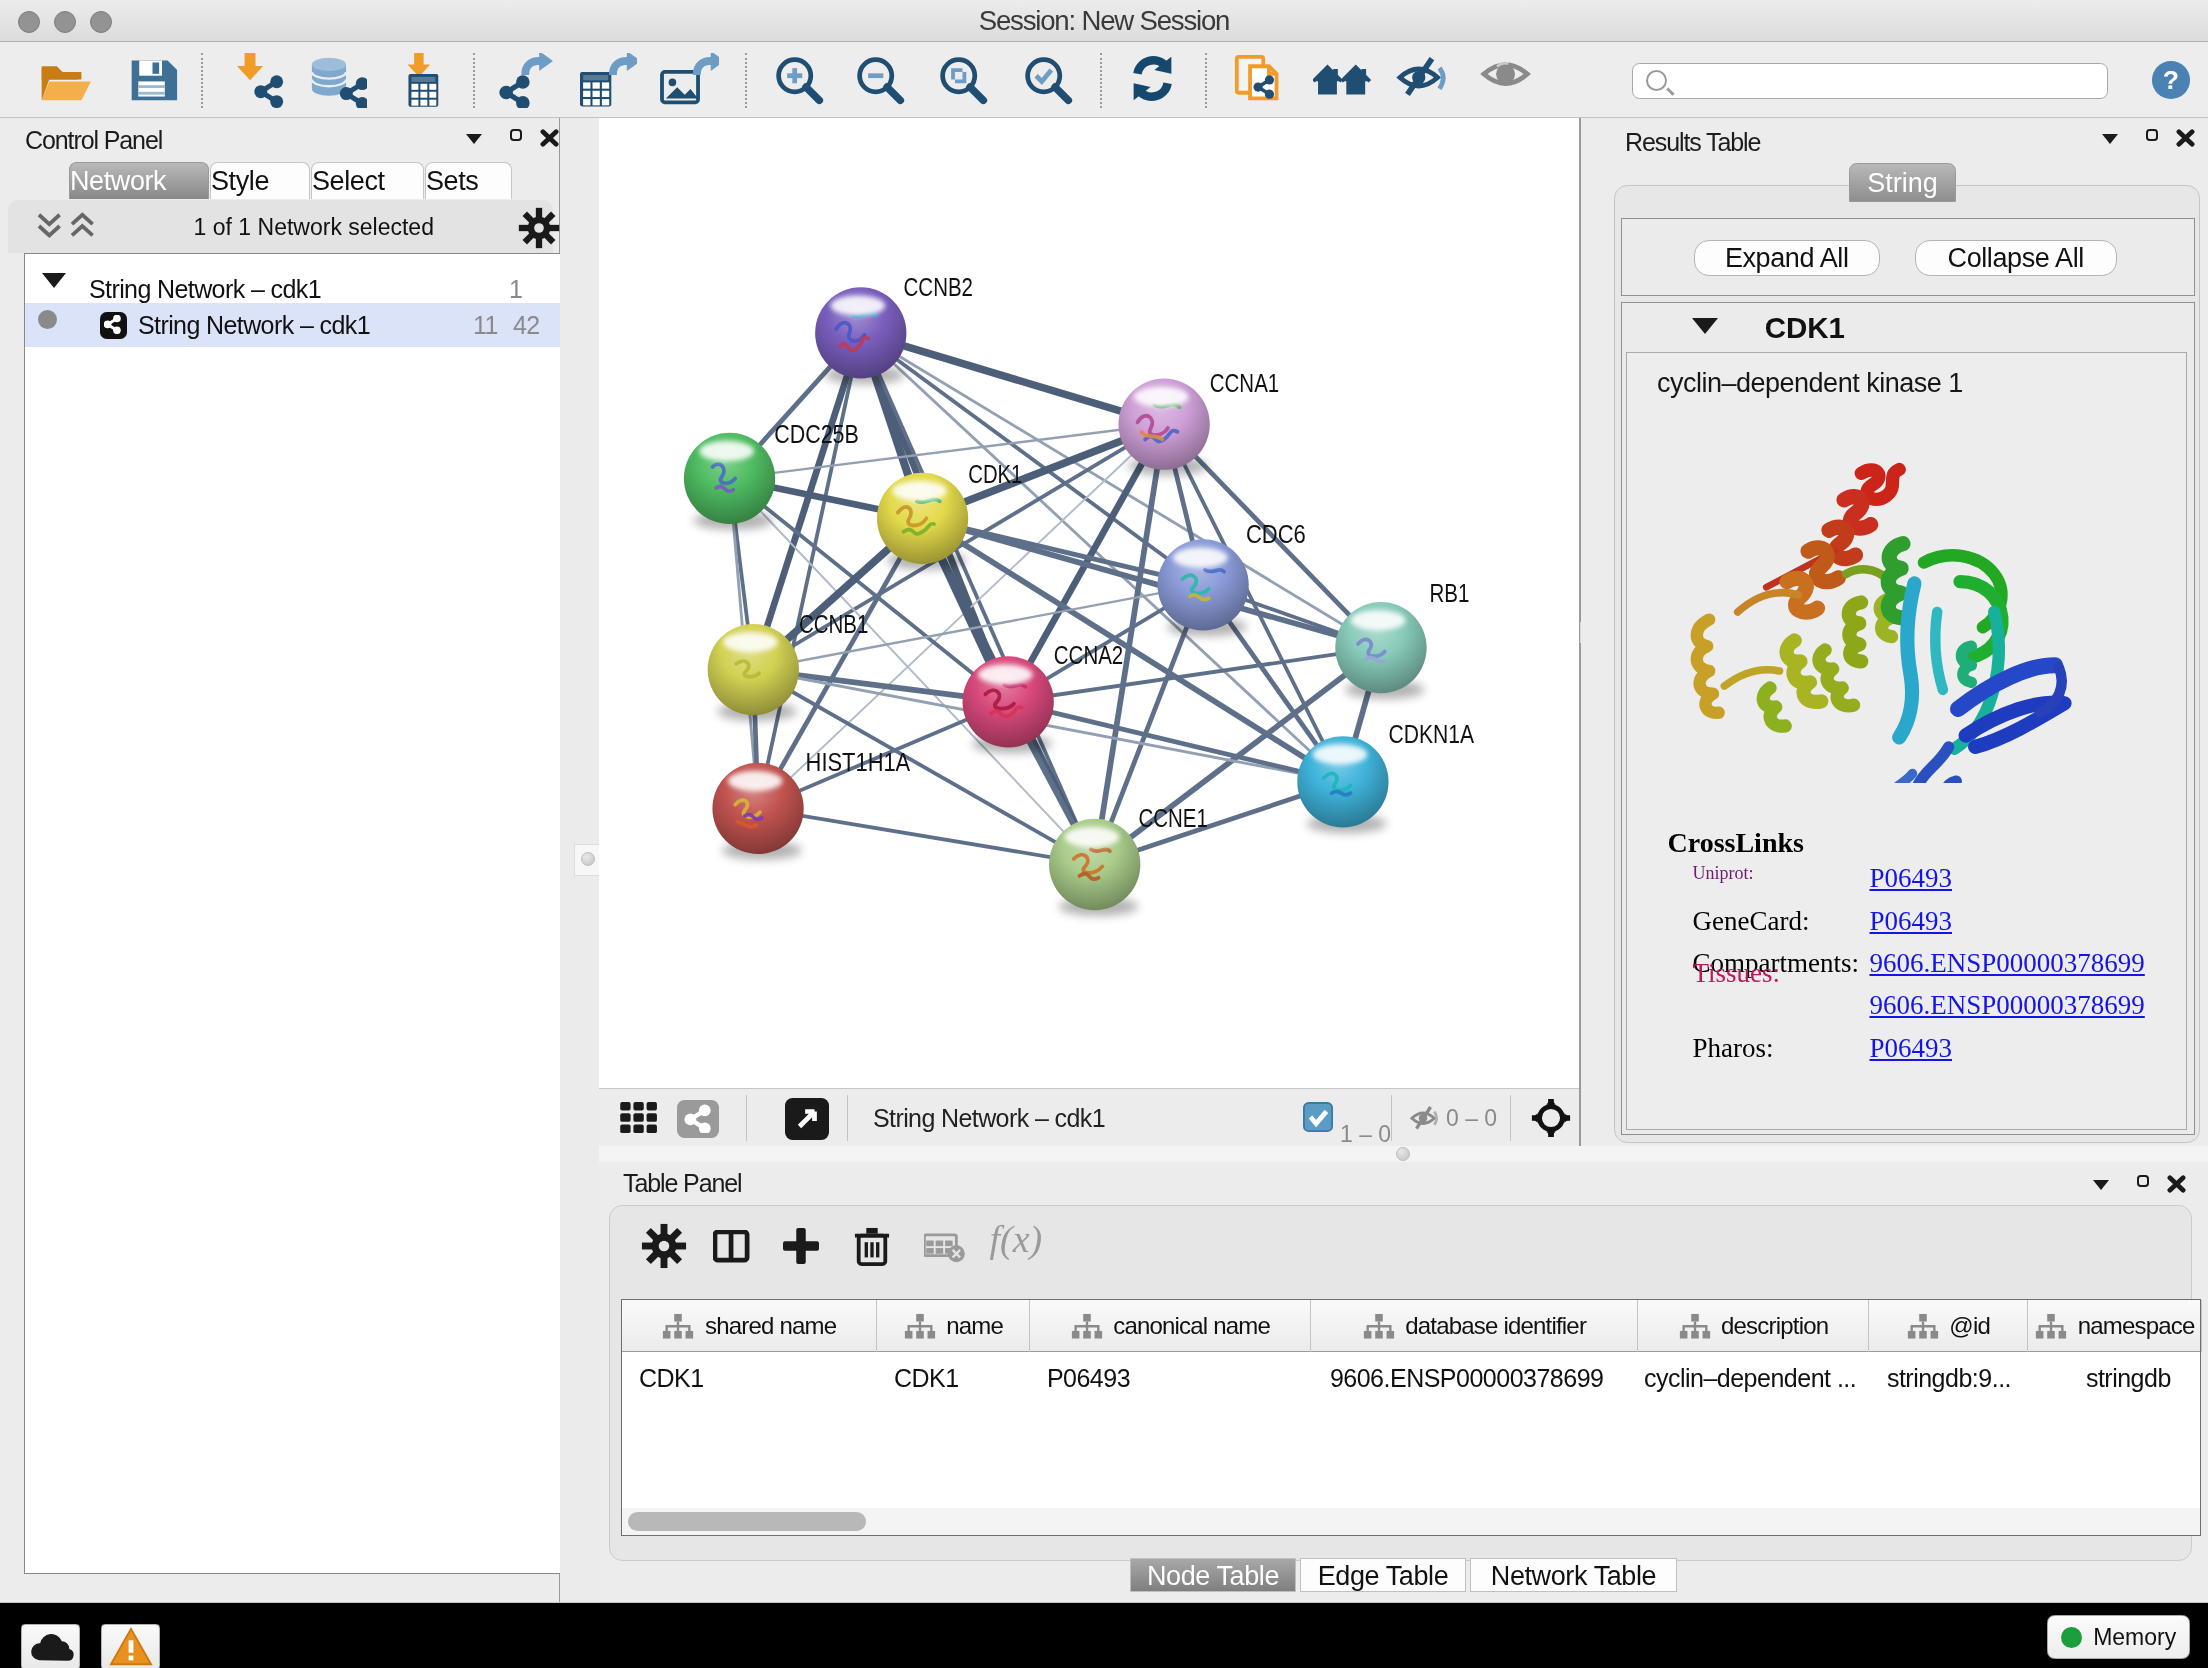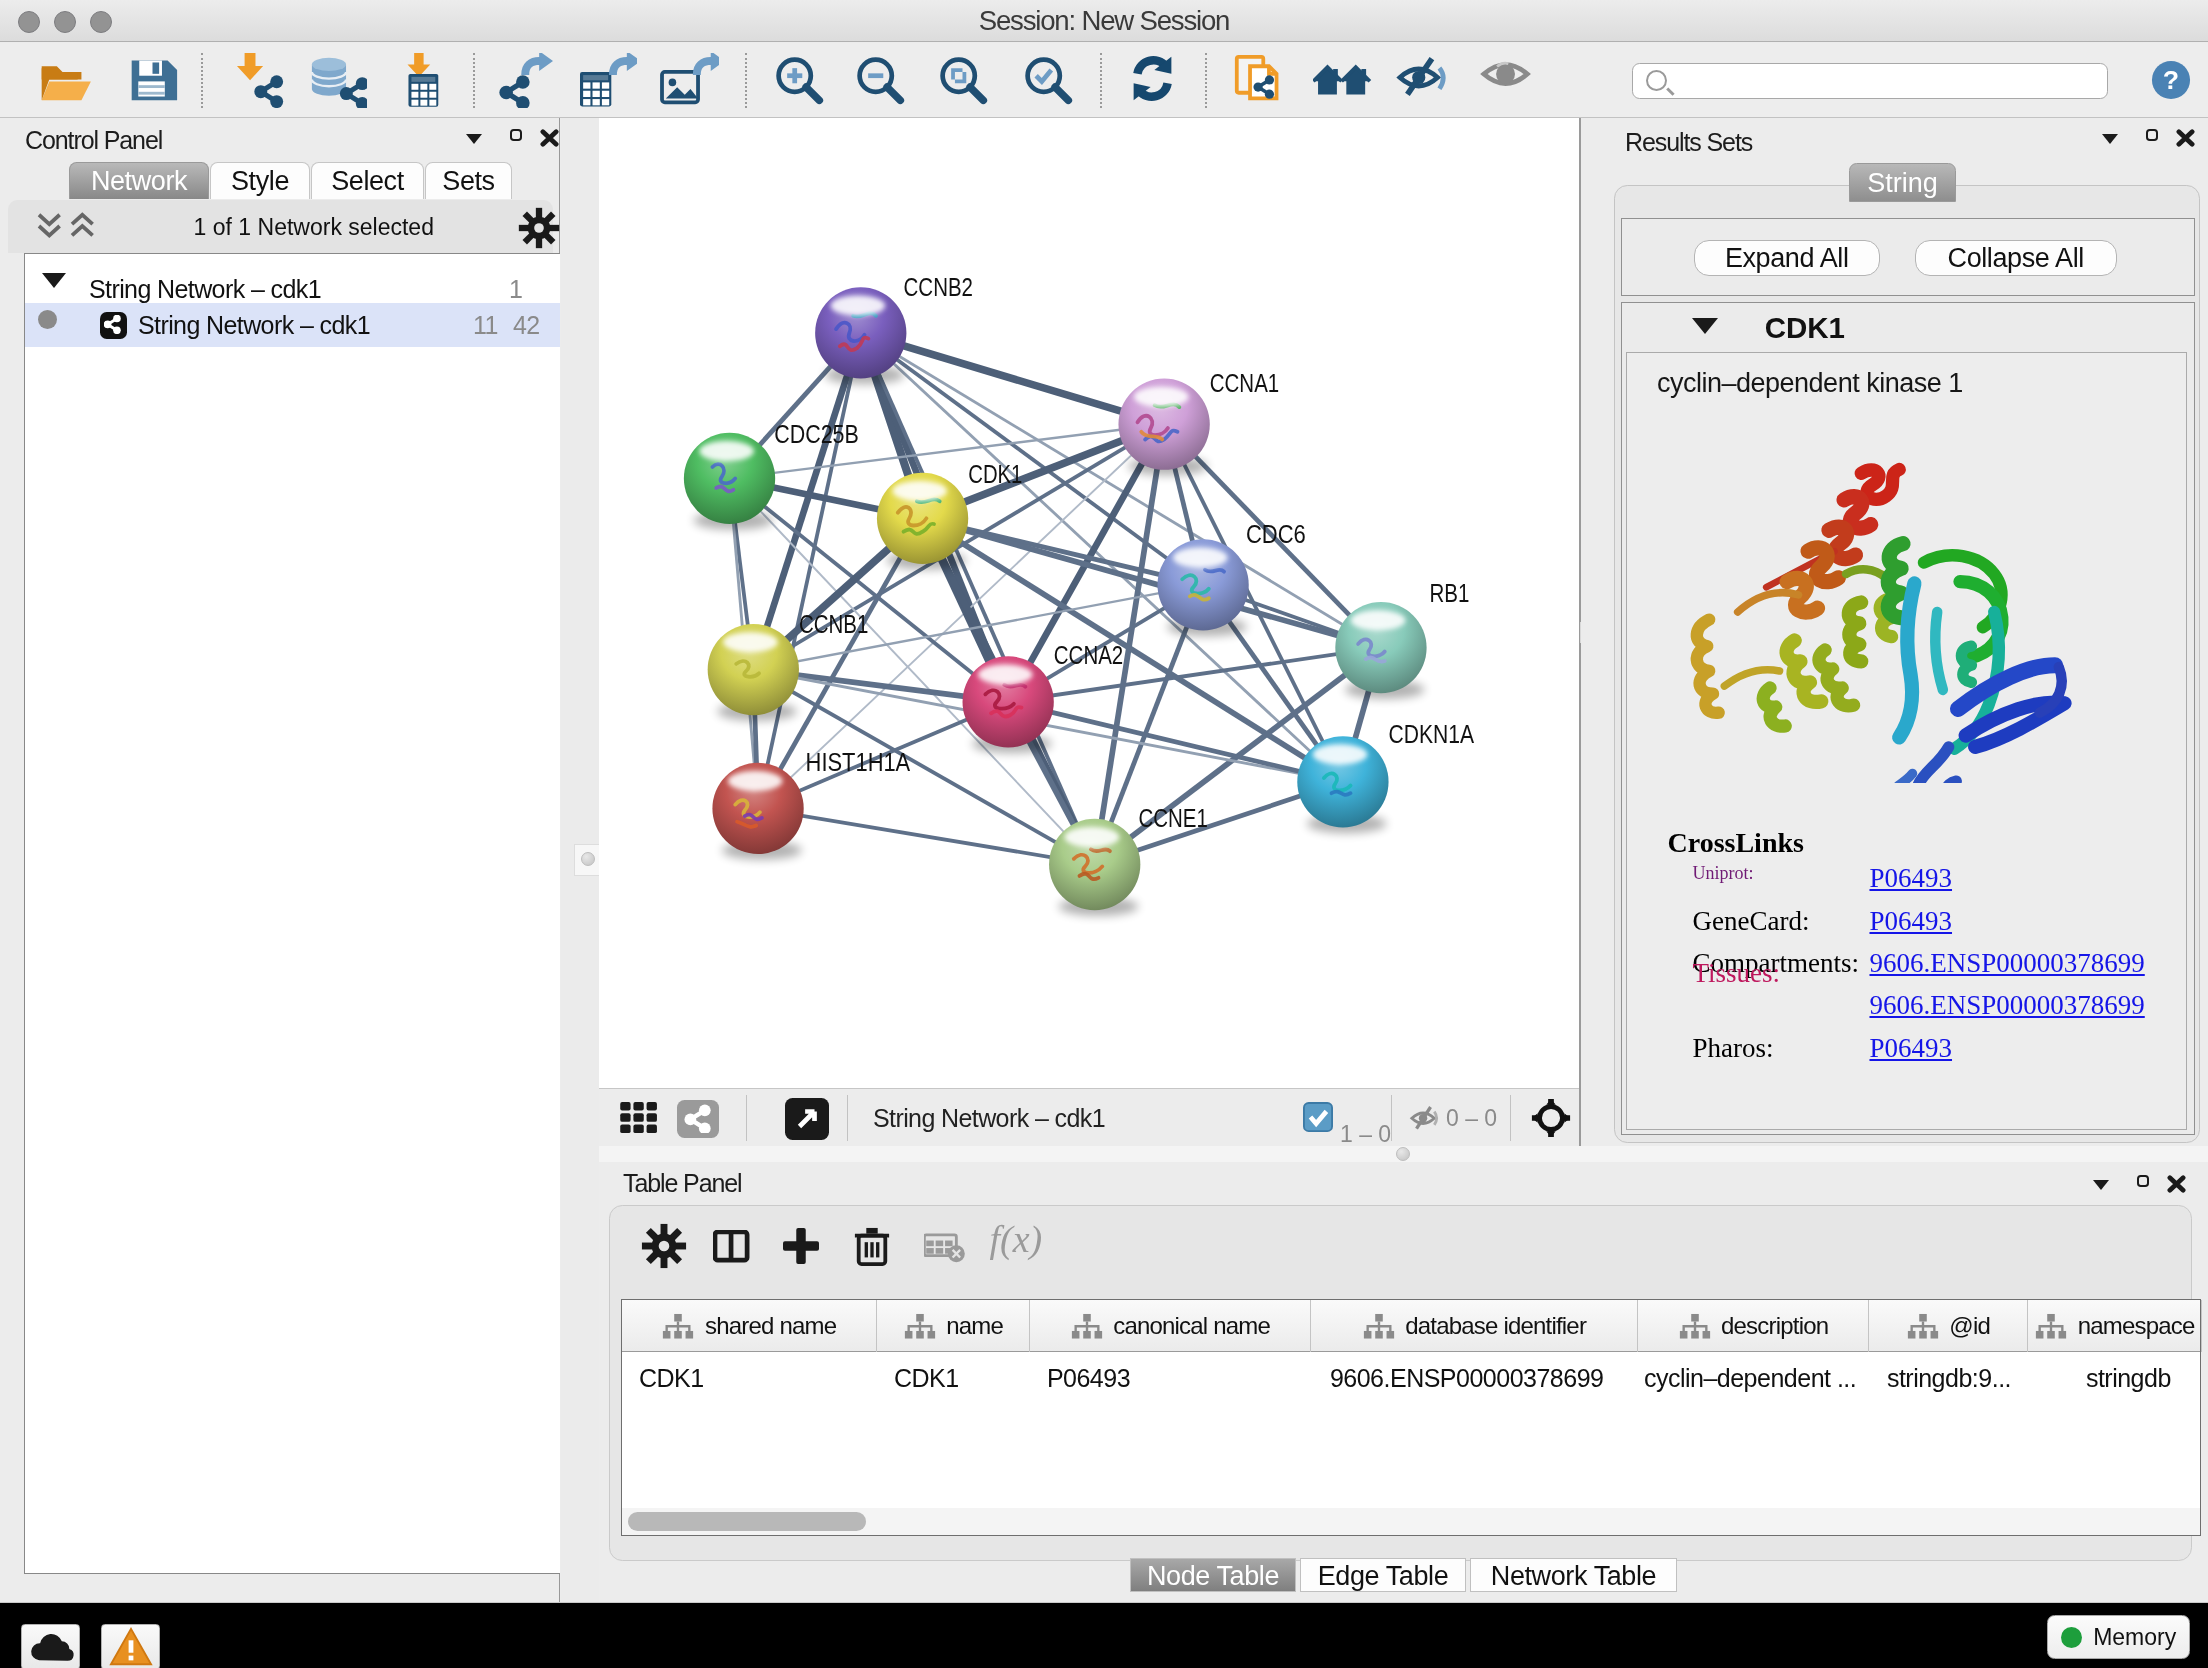--- a/index.html
+++ b/index.html
@@ -16,21 +16,21 @@
 .ticon { position:absolute; top:9.5px; }
 #searchbox { position:absolute; left:1632px; top:20px; width:476px; height:36px; background:#fff;
   border:1.9px solid #a8a8a8; border-radius:7.6px; }
 #searchbox .mag { position:absolute; left:13.3px; top:5.7px; width:21px; height:21px;
   border:2.9px solid #9a9a9a; border-radius:50%; }
 #searchbox .mag::after { content:""; position:absolute; left:18px; top:18px; width:8.6px; height:2.9px;
   background:#9a9a9a; transform:rotate(45deg); }
 .phdr { font-size:25px; letter-spacing:-1.1px; color:#1c1c1c; }
 
 #cpanel { left:0; top:118px; width:560px; height:1484px; background:#ececec; border-right:1px solid #989898; }
-.tab { position:absolute; top:0; height:37px; text-align:center; font-size:27px; letter-spacing:-0.4px; line-height:37px;
+.tab { position:absolute; top:0; height:37px; text-align:left; font-size:27px; letter-spacing:-0.4px; line-height:37px;
   background:#fdfdfd; color:#111; border:1px solid #c6c6c6; border-bottom:none; border-radius:7.6px 7.6px 0 0; }
 .tab.sel { background:linear-gradient(#b9b9b9,#888888); color:#fff; border-color:#9a9a9a; }
 #subbar { position:absolute; left:7.6px; top:82px; width:545px; height:53px; background:#e3e3e3;
   border-radius:9.5px 9.5px 0 0; }
 #cplist { position:absolute; left:24px; top:135px; width:536px; height:1321px; background:#fff;
   border:1px solid #888; border-right:none; }
 .trow { position:absolute; left:0; width:100%; height:44px; font-size:25px; letter-spacing:-0.6px; color:#111; line-height:44px; }
 #netrow2 { background:#dbe3f8; }
 .numgray { color:#8a8a8a; }
 
@@ -653,21 +653,21 @@
     <div class="fsep" style="left:911px"></div>
     <div class="abs" style="left:931px;top:7.6px">
       <svg width="42" height="42" viewBox="0 0 44 44" style="display:block;">
         <circle cx="22" cy="22" r="12" fill="none" stroke="#111" stroke-width="5"></circle>
         <path d="M22 2 v10 M22 32 v10 M2 22 h10 M32 22 h10" stroke="#111" stroke-width="6"></path>
         <path d="M22 2 l-5 6 h10 z M22 42 l-5 -6 h10 z M2 22 l6 -5 v10 z M42 22 l-6 -5 v10 z" fill="#111"></path>
       </svg>
     </div>
   </div>
 <div id="rpanel" class="abs">
-    <div class="phdr abs" style="left:44px;top:9.5px">Results Sets</div>
+    <div class="phdr abs" style="left:44px;top:9.5px">Results Table</div>
     <div class="abs" style="left:521px;top:16px;width:0;height:0;border-left:8.6px solid transparent;border-right:8.6px solid transparent;border-top:10.5px solid #1a1a1a"></div>
     <div class="abs" style="left:565px;top:11.4px;width:12.4px;height:11.4px;border:2.9px solid #1a1a1a;border-radius:3.8px"></div>
     <svg class="abs" style="left:595px;top:11.4px" width="19" height="18" viewBox="0 0 20 19">
       <path d="M3 3 L17 16 M17 3 L3 16" stroke="#1a1a1a" stroke-width="5" stroke-linecap="round"></path>
     </svg>
     <div id="rtabpane">
       <div id="rboxA">
         <div class="rbtn" style="left:72px;width:186px">Expand All</div>
         <div class="rbtn" style="left:293px;width:202px">Collapse All</div>
       </div>

